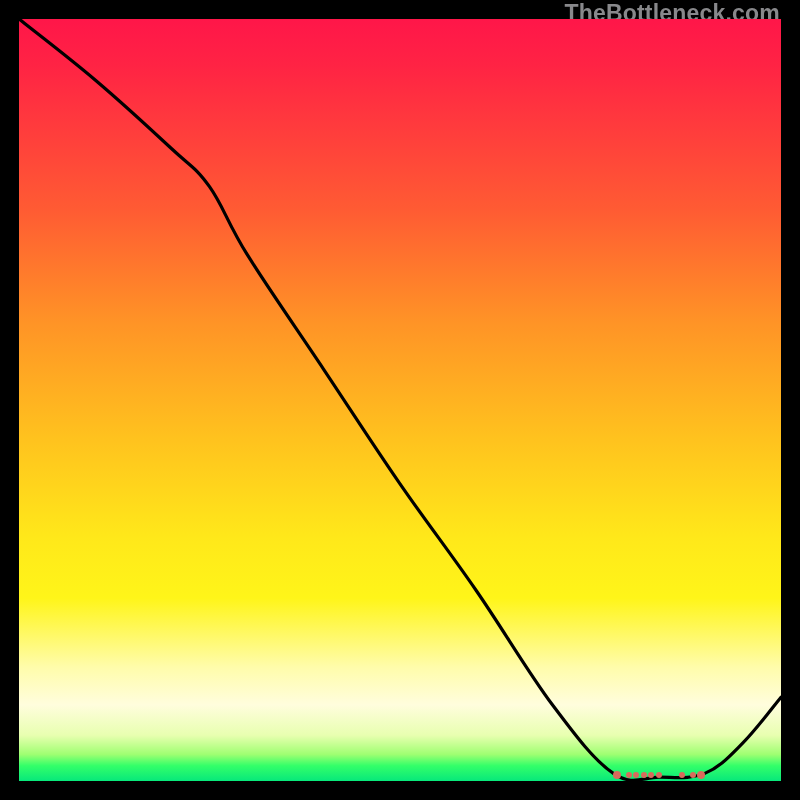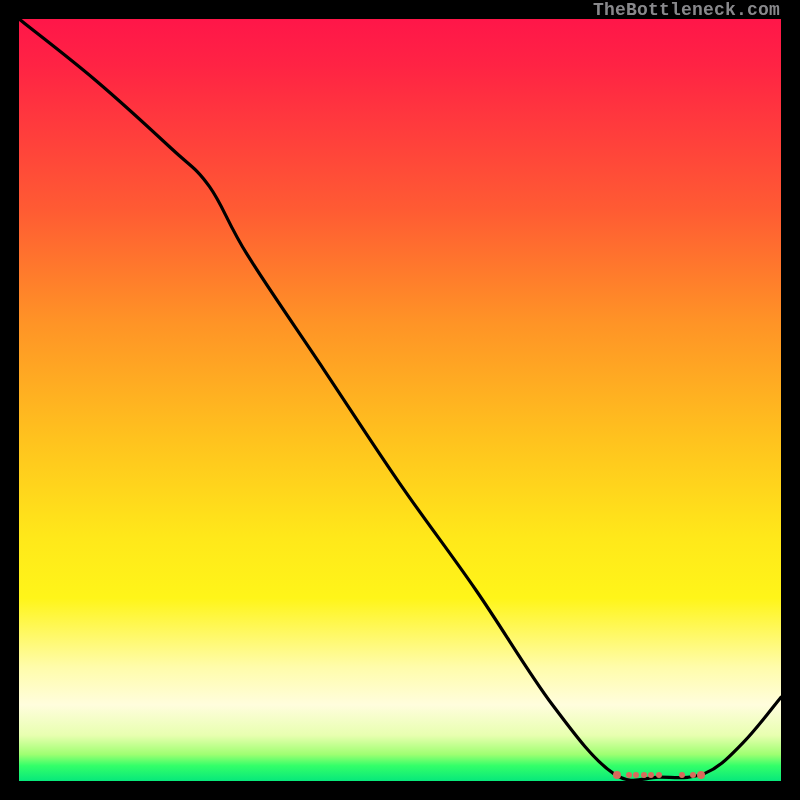--- a/index.html
+++ b/index.html
@@ -30,22 +30,22 @@
       #e8ffb0 94%,
       #9fff72 96.5%,
       #33ff69 98%,
       #07e87b 100%
     );
   }
   .watermark {
     position: absolute;
     top: 0;
     right: 20px;
-    font-family: Liberation Mono, monospace;
-    font-size: 18px;
+    font-family: Liberation Sans, sans-serif;
+    font-size: 23px;
     font-weight: bold;
     color: #88888b;
     letter-spacing: 0.2px;
   }
   svg.curve {
     position: absolute;
     left: 0; top: 0;
     width: 762px; height: 762px;
     overflow: visible;
   }

